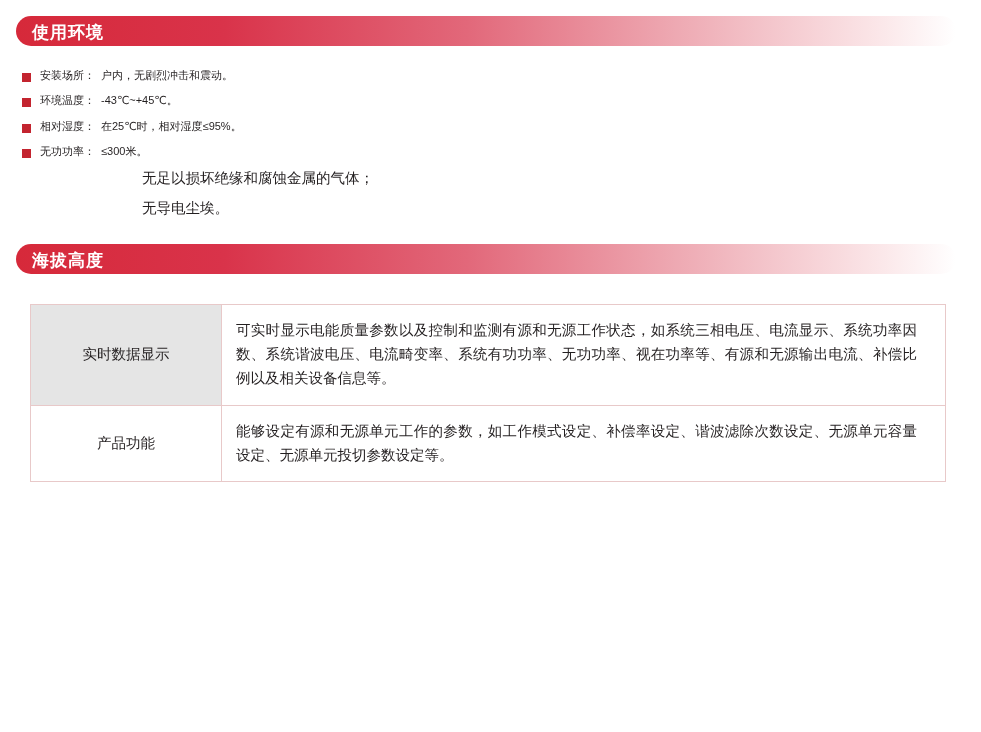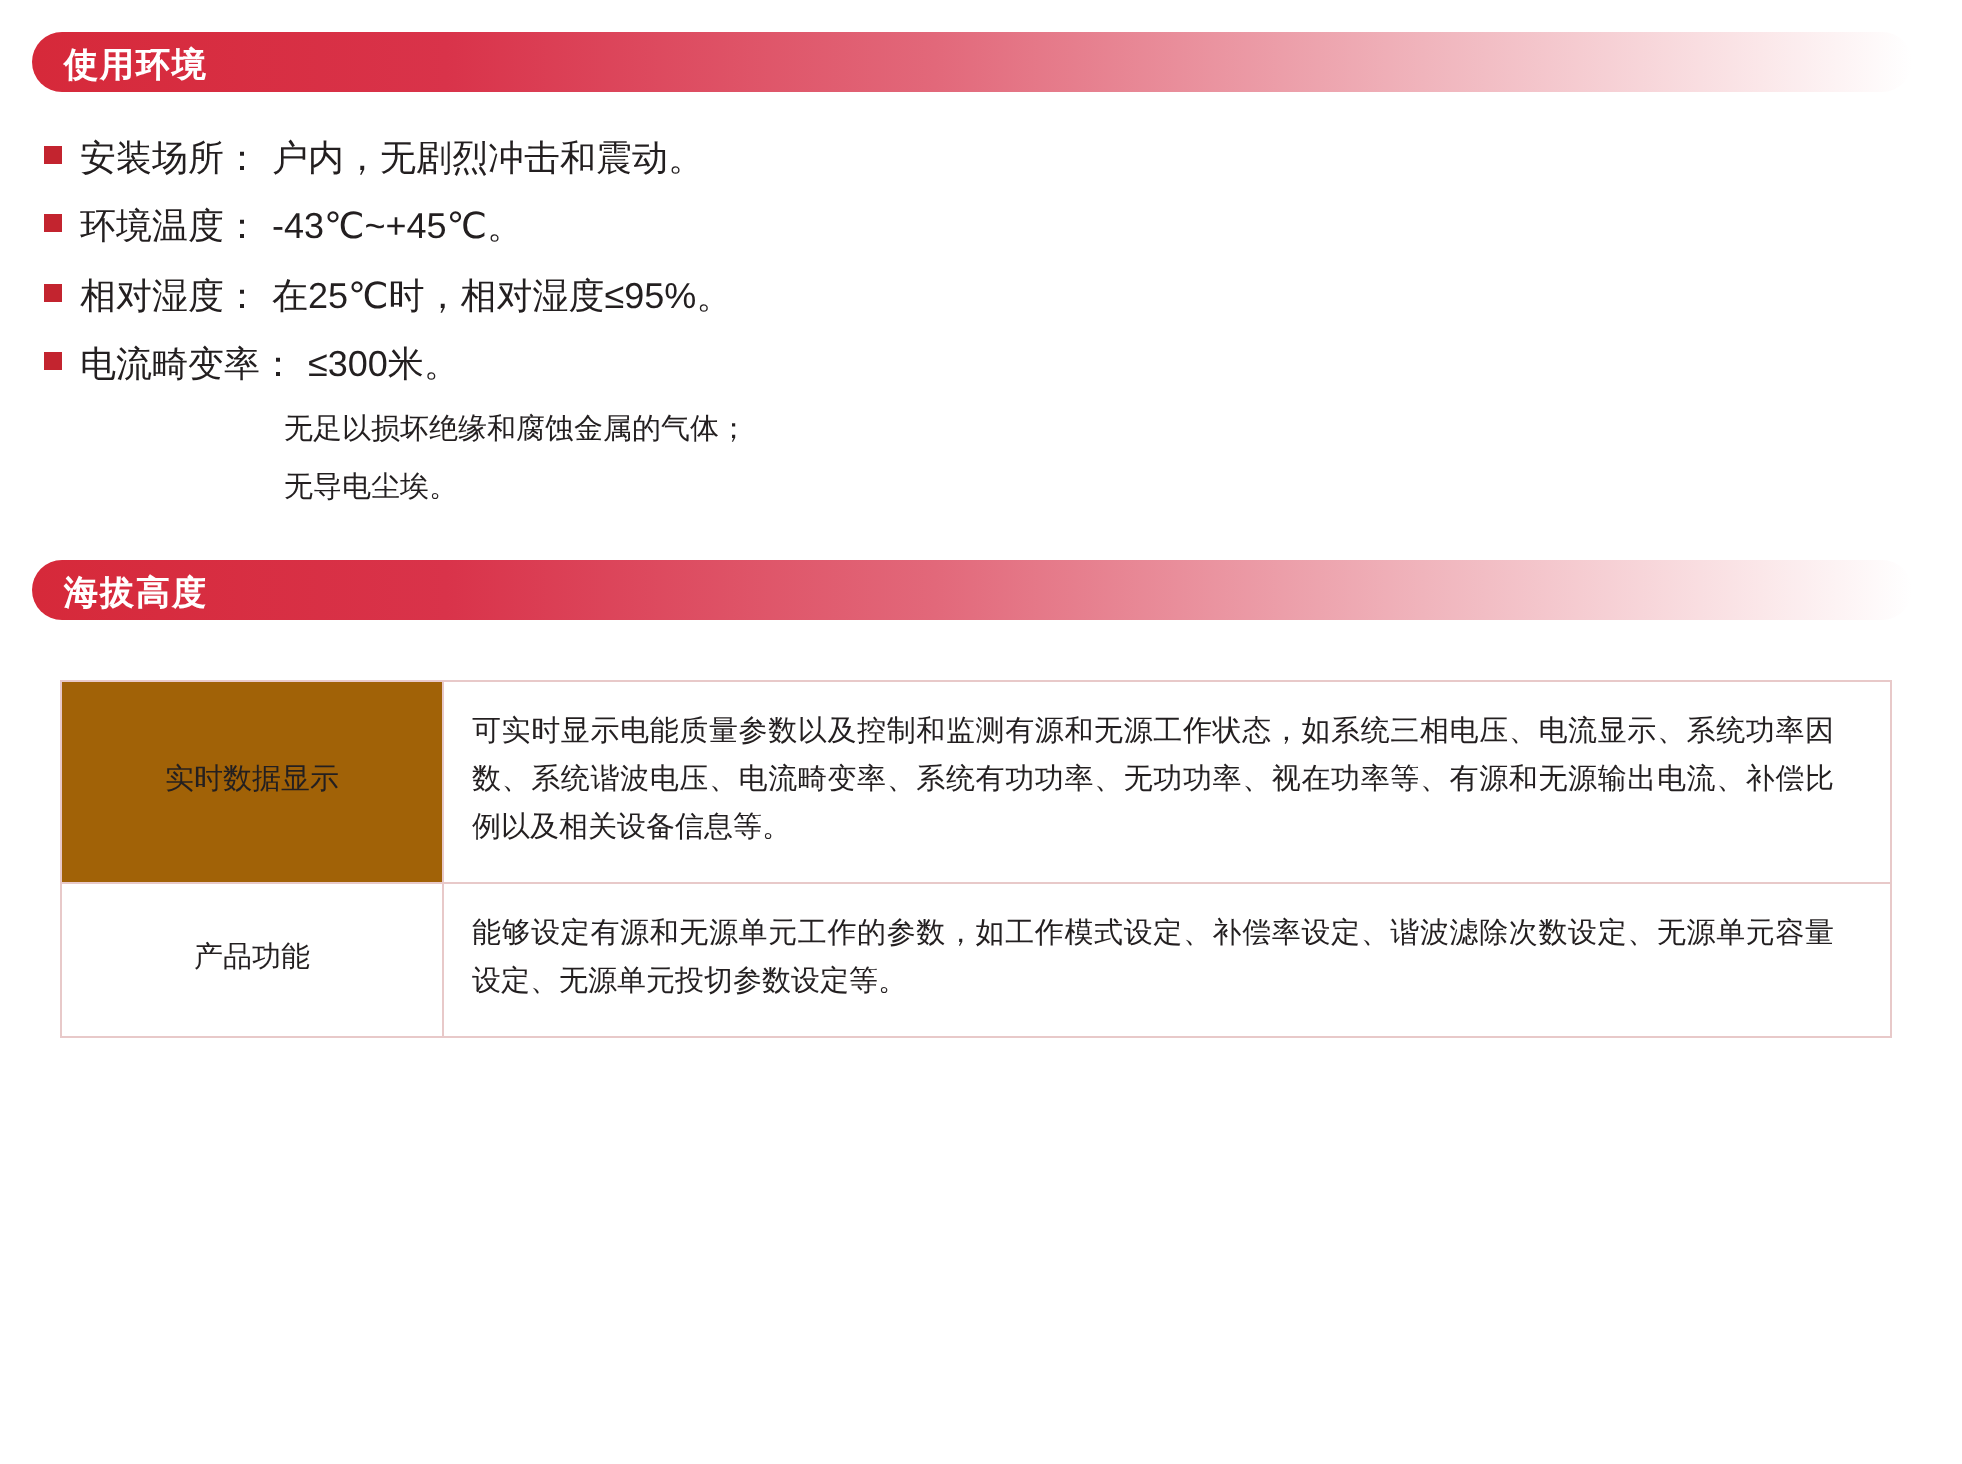--- a/index.html
+++ b/index.html
@@ -51,21 +51,21 @@
   }
 
   
   .bullet-list {
     margin: 18px 0 0 22px;
   }
   .bullet-row {
     display: flex;
     align-items: flex-start;
     margin-bottom: 11px;
-    font-size: 18px;
+    font-size: 11px;
     line-height: 1.3;
   }
   .bullet-mark {
     width: 9px;
     height: 9px;
     background: #c3242f;
     margin-top: 5px;
     margin-right: 9px;
     flex: none;
   }
@@ -106,21 +106,21 @@
     width: 178px;
     text-align: center;
     padding: 14px 6px;
   }
   td.col-desc {
     padding: 14px 28px 14px 14px;
     text-align: justify;
   }
   tr.shaded td.col-name,
   tr.shaded td.col-desc { }
-  tr.shaded td.col-name { background: #a16207; }
+  tr.shaded td.col-name { background: #e5e5e5; }
   tr.plain td.col-name { background: #ffffff; }
   tr.shaded td.col-desc { background: #ffffff; }
 </style>
 </head>
 <body>
 
 <div class="page">
 
   <div class="section-header" style="margin-top:16px;">
     <div class="bar"></div>
@@ -142,21 +142,21 @@
     </div>
 
     <div class="bullet-row">
       <span class="bullet-mark"></span>
       <span class="bullet-label">相对湿度：</span>
       <span class="bullet-value">在25℃时，相对湿度≤95%。</span>
     </div>
 
     <div class="bullet-row">
       <span class="bullet-mark"></span>
-      <span class="bullet-label">电流畸变率：</span>
+      <span class="bullet-label">无功功率：</span>
       <span class="bullet-value">≤300米。</span>
     </div>
 
 
     <div class="sub-lines">
       <div class="sub-line">无足以损坏绝缘和腐蚀金属的气体；</div>
       <div class="sub-line">无导电尘埃。</div>
     </div>
   </div>
 

